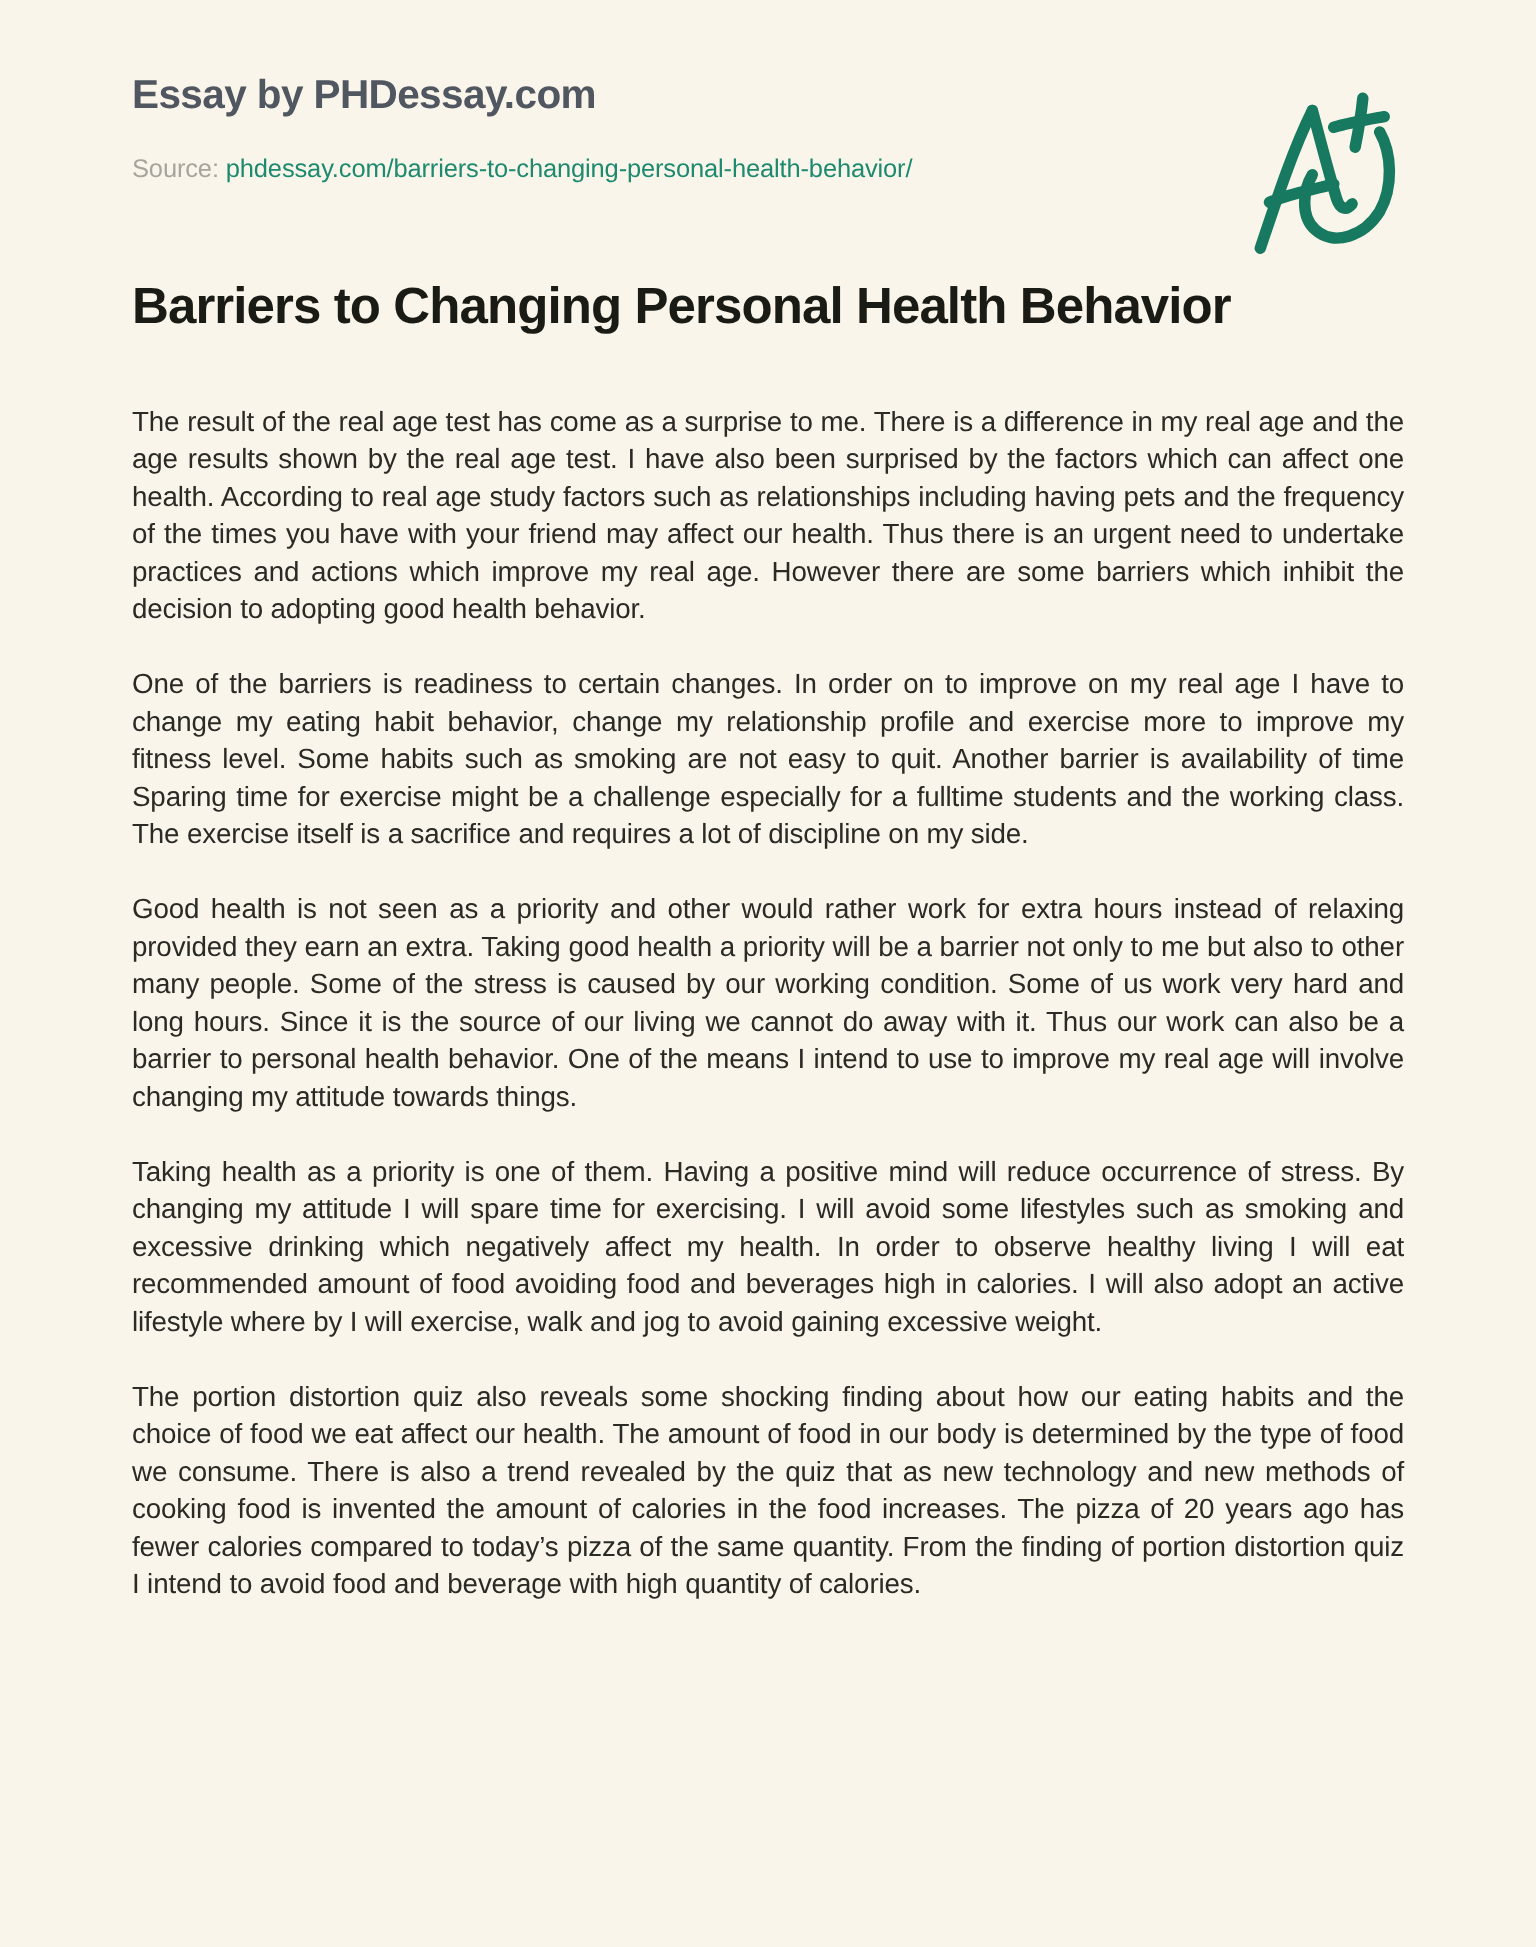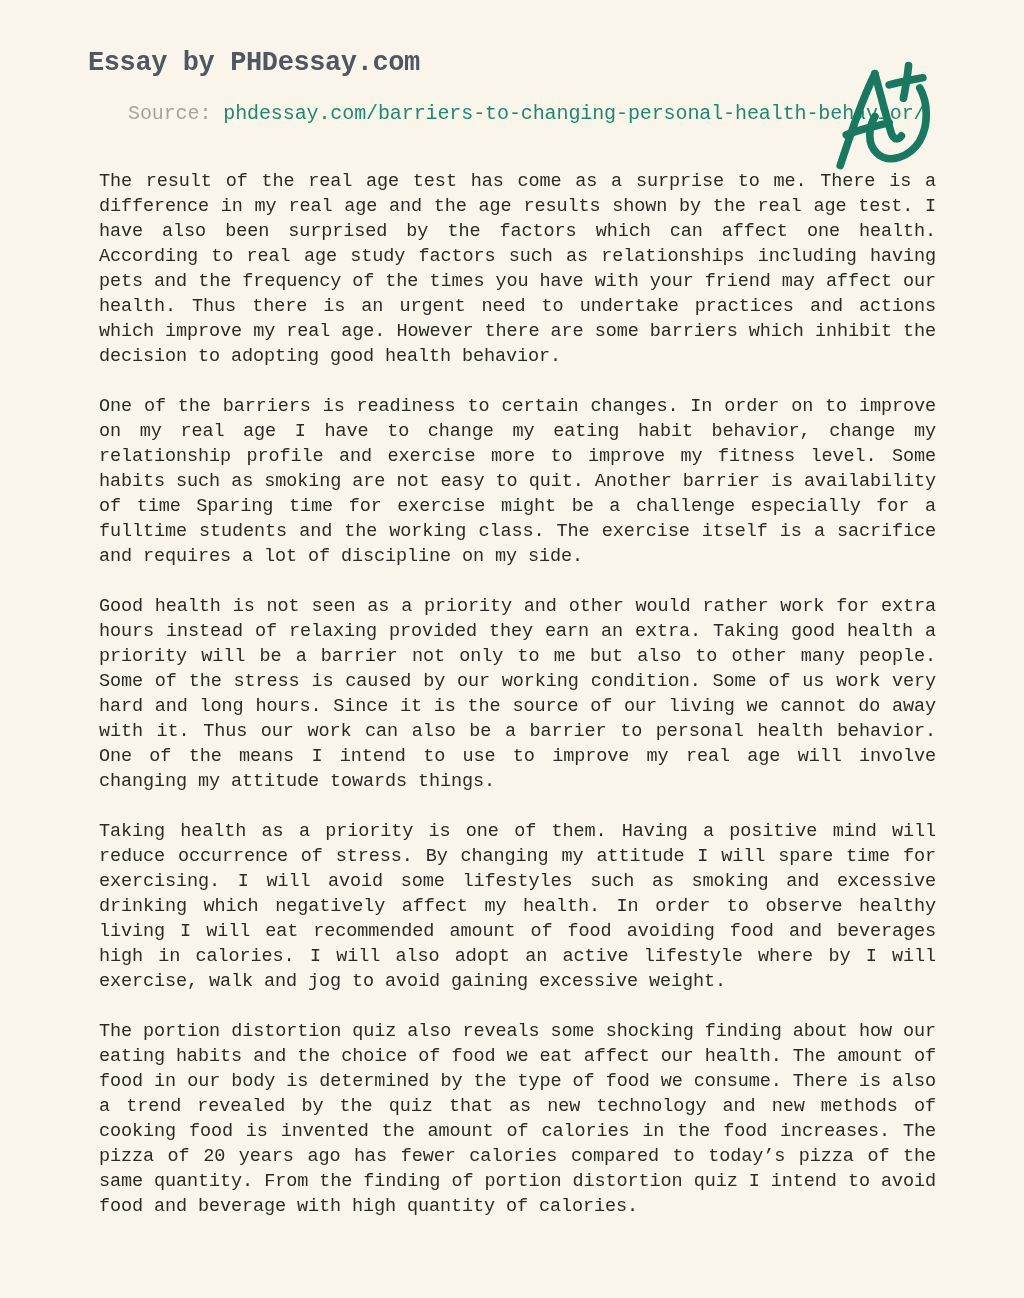--- a/index.html
+++ b/index.html
@@ -9,39 +9,37 @@
     background: #faf5ea;
     font-family: "Liberation Sans", sans-serif;
     overflow: hidden;
   }
   .page {
     position: relative;
     width: 1024px;
     height: 1298px;
     background: #faf5ea;
     overflow: hidden;
-    font-family: Liberation Mono, monospace;
   }
   .content {
     padding: 0 88px;
   }
   .byline {
     margin: 0;
     padding-top: 48px;
     font-size: 27px;
     font-weight: 700;
     color: #515760;
     letter-spacing: -0.4px;
   }
   .source-line {
     margin-top: 24px;
-    font-size: 20px;
+    font-size: 17px;
     color: #a6a49c;
     letter-spacing: -0.1px;
-    margin-left: 40px;
   }
   .source-line a {
     color: #1d8a6f;
     text-decoration: none;
     cursor: pointer;
   }
   .logo {
     position: absolute;
     top: 56px;
     right: 92px;
@@ -52,21 +50,20 @@
   .title {
     margin: 0;
     margin-top: 62px;
     font-size: 34px;
     font-weight: 700;
     color: #1b1b16;
     letter-spacing: -0.6px;
   }
   .essay {
     margin-top: 44px;
-    margin-left: 11px;
   }
   .essay p {
     margin: 0 0 25px 0;
     font-size: 18.5px;
     line-height: 25px;
     text-align: justify;
     color: #2b2a25;
     letter-spacing: -0.1px;
   }
   .essay p.cutoff {
@@ -90,20 +87,21 @@
   </div>
 
   <div class="content">
     <h3 class="byline">Essay by PHDessay.com</h3>
 
     <div class="source-line">
       <span>Source:</span>
       <a href="#">phdessay.com/barriers-to-changing-personal-health-behavior/</a>
     </div>
 
+    <h1 class="title">Barriers to Changing Personal Health Behavior</h1>
 
     <div class="essay">
       <p>The result of the real age test has come as a surprise to me. There is a difference in my real age and the age results shown by the real age test. I have also been surprised by the factors which can affect one health. According to real age study factors such as relationships including having pets and the frequency of the times you have with your friend may affect our health. Thus there is an urgent need to undertake practices and actions which improve my real age. However there are some barriers which inhibit the decision to adopting good health behavior.</p>
       <p>One of the barriers is readiness to certain changes. In order on to improve on my real age I have to change my eating habit behavior, change my relationship profile and exercise more to improve my fitness level. Some habits such as smoking are not easy to quit. Another barrier is availability of time Sparing time for exercise might be a challenge especially for a fulltime students and the working class. The exercise itself is a sacrifice and requires a lot of discipline on my side.</p>
       <p>Good health is not seen as a priority and other would rather work for extra hours instead of relaxing provided they earn an extra. Taking good health a priority will be a barrier not only to me but also to other many people. Some of the stress is caused by our working condition. Some of us work very hard and long hours. Since it is the source of our living we cannot do away with it. Thus our work can also be a barrier to personal health behavior. One of the means I intend to use to improve my real age will involve changing my attitude towards things.</p>
       <p>Taking health as a priority is one of them. Having a positive mind will reduce occurrence of stress. By changing my attitude I will spare time for exercising. I will avoid some lifestyles such as smoking and excessive drinking which negatively affect my health. In order to observe healthy living I will eat recommended amount of food avoiding food and beverages high in calories. I will also adopt an active lifestyle where by I will exercise, walk and jog to avoid gaining excessive weight.</p>
       <p>The portion distortion quiz also reveals some shocking finding about how our eating habits and the choice of food we eat affect our health. The amount of food in our body is determined by the type of food we consume. There is also a trend revealed by the quiz that as new technology and new methods of cooking food is invented the amount of calories in the food increases. The pizza of 20 years ago has fewer calories compared to today’s pizza of the same quantity. From the finding of portion distortion quiz I intend to avoid food and beverage with high quantity of calories.</p>
     </div>
   </div>
 

